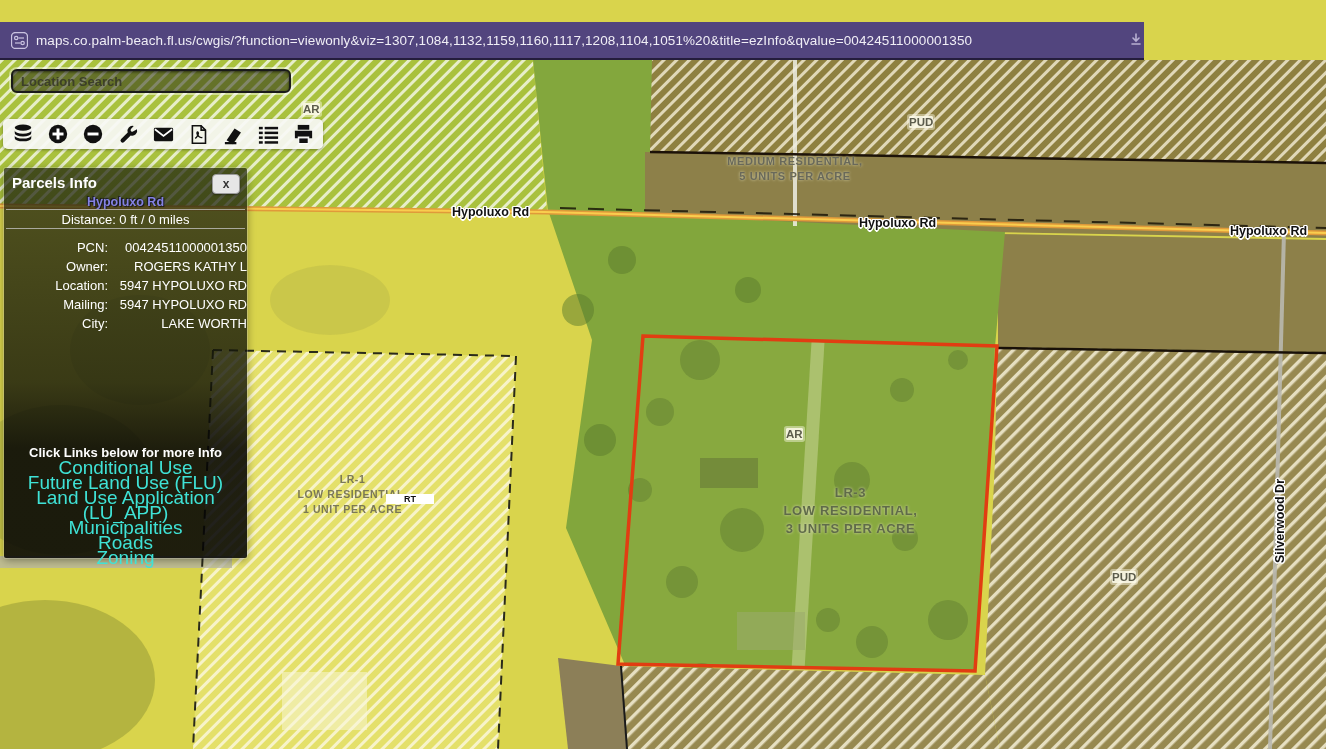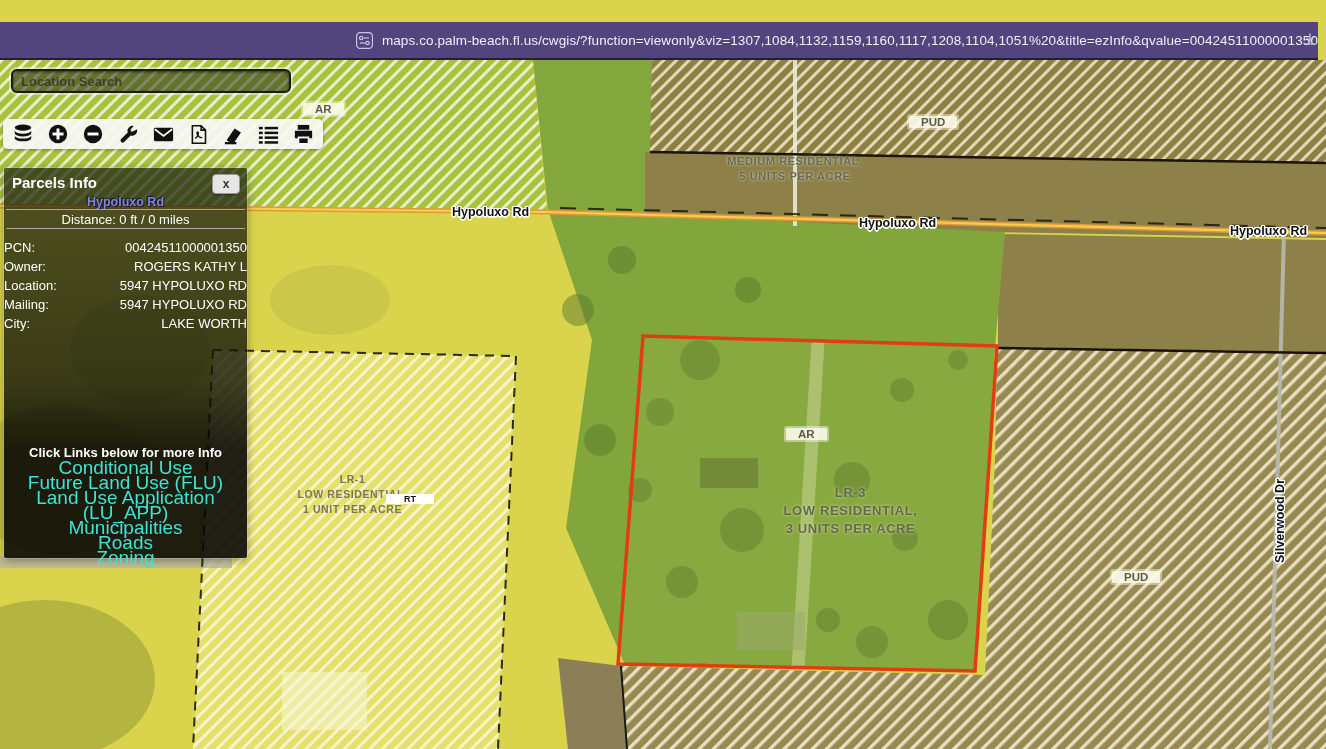--- a/index.html
+++ b/index.html
@@ -4,55 +4,55 @@
 <style>
   * { margin:0; padding:0; box-sizing:border-box; }
   html,body { width:1326px; height:749px; font-family:"Liberation Sans", sans-serif; }
   #app { position:relative; width:1326px; height:749px; overflow:hidden; background:#d9d44c; }
 
   
   .titlebar { position:absolute; left:0; top:0; width:1326px; height:22px; background:#2b2b2d; display:flex; align-items:center; justify-content:center; }
   .traffic { position:absolute; left:10px; top:5px; display:flex; gap:8px; }
   .light { width:12px; height:12px; border-radius:50%; }
   .title-text { color:#e3e3e3; font-size:12px; font-weight:bold; }
-  .urlbar { position:absolute; left:0; top:22px; width:1318px; height:38px; background:#52457e; border-bottom:2px solid #241d3c; display:flex; align-items:center;justify-content:flex-end; }
+  .urlbar { position:absolute; left:0; top:22px; width:1144px; height:38px; background:#52457e; border-bottom:2px solid #241d3c; display:flex; align-items:center; }
   .url-badge { margin-left:8px; width:22px; height:22px; display:flex; align-items:center; justify-content:center; }
   .url-text { color:#f0eef6; font-size:13.5px; margin-left:6px; white-space:nowrap; letter-spacing:.1px; }
   .url-right-icon { position:absolute; right:-4px; top:10px; opacity:.85; }
 
   
   #map { position:absolute; left:0; top:60px; width:1326px; height:689px; }
   .maplabel { position:absolute; white-space:nowrap; pointer-events:none; }
   .halo { text-shadow:-1px -1px 0 #fff,1px -1px 0 #fff,-1px 1px 0 #fff,1px 1px 0 #fff,0 -1.5px 0 #fff,0 1.5px 0 #fff,-1.5px 0 0 #fff,1.5px 0 0 #fff; }
   .roadlabel { font-size:12.5px; font-weight:bold; color:#111; }
   .zonetext { font-size:11px; font-weight:bold; color:#69695a; letter-spacing:.6px; text-shadow:0 0 3px rgba(230,225,190,.9); text-align:center; }
   .zonetext-green { color:#5f6b49; }
   .zonetext-faint { color:rgba(116,114,84,.95); font-size:10.5px; text-shadow:none; }
-  .badge { background:rgba(252,250,232,.92); border-radius:1px; padding:0 12px; color:#5c5c4c; font-weight:bold; font-size:11.5px; box-shadow:0 0 0 2px rgba(252,250,232,.45); }
+  .badge { background:rgba(252,250,232,.92); border-radius:1px; padding:0 0; color:#5c5c4c; font-weight:bold; font-size:11.5px; box-shadow:0 0 0 2px rgba(252,250,232,.45); }
   .rt-badge { background:#fff; color:#111; font-size:9px; font-weight:bold; padding:0 18px; }
   .vertical { transform:rotate(-90deg); transform-origin:center; }
 
   
   .searchbox { position:absolute; left:11px; top:69px; width:280px; height:24px; background:rgba(45,50,25,.55); border:2px solid #1a1a1a; border-radius:6px; box-shadow:0 0 0 2px rgba(255,255,255,.45), inset 0 1px 3px rgba(0,0,0,.6); color:#333; font-size:13px; padding:0 8px; outline:none; }
   .searchbox::placeholder { color:rgba(55,58,40,.9); font-weight:bold; }
 
   
   .toolbar { position:absolute; left:3px; top:119px; width:320px; height:30px; background:rgba(248,248,246,.92); border-radius:5px; box-shadow:0 1px 3px rgba(0,0,0,.35); display:flex; align-items:center; justify-content:space-between; padding:0 7px; }
   .tool { width:26px; height:24px; display:flex; align-items:center; justify-content:center; cursor:pointer; }
   .tool svg { display:block; }
 
   
   .panel { position:absolute; left:4px; top:168px; width:243px; height:390px; border-radius:2px; background:linear-gradient(180deg, rgba(30,34,14,.72) 0%, rgba(18,20,8,.8) 55%, rgba(4,4,4,.88) 72%); box-shadow:0 0 0 1px rgba(255,255,255,.22), 0 2px 8px rgba(0,0,0,.4); color:#fff; }
   .panel-header { position:absolute; left:8px; top:6px; font-size:15px; font-weight:bold; color:#fff; }
   .panel-close { position:absolute; right:7px; top:6px; width:28px; height:20px; background:#e6e6e6; border:1px solid #9a9a9a; border-radius:4px; color:#333; font-size:12px; font-weight:bold; text-align:center; line-height:18px; cursor:pointer; box-shadow:0 1px 2px rgba(0,0,0,.4); }
   .panel-street { position:absolute; left:0; top:27px; width:100%; text-align:center; font-size:12.5px; font-weight:bold; color:#8482e2; text-shadow:1px 1px 1px #15151d, -1px -1px 1px #15151d; }
   .panel-sep { position:absolute; left:2px; width:239px; height:0; border-top:1px solid rgba(200,200,200,.75); }
   .panel-distance { position:absolute; left:0; top:44px; width:100%; text-align:center; font-size:13px; }
   .panel-fields { position:absolute; left:0; top:72px; width:100%; display:grid; grid-template-columns:104px 1fr; column-gap:5px; row-gap:4px; font-size:13px; }
-  .f-label { }
+  .f-label { text-align:right; }
   .f-value { text-align:right; white-space:nowrap; }
   .links-head { position:absolute; left:0; top:277px; width:100%; text-align:center; font-size:13px; font-weight:bold; color:#fff; }
   .panel-links { position:absolute; left:0; top:292px; width:100%; display:flex; flex-direction:column; }
   .plink { text-align:center; font-size:19px; line-height:15px; color:#3fe2d6; cursor:pointer; }
 </style>
 </head>
 <body>
 
 <div id="app">
 

